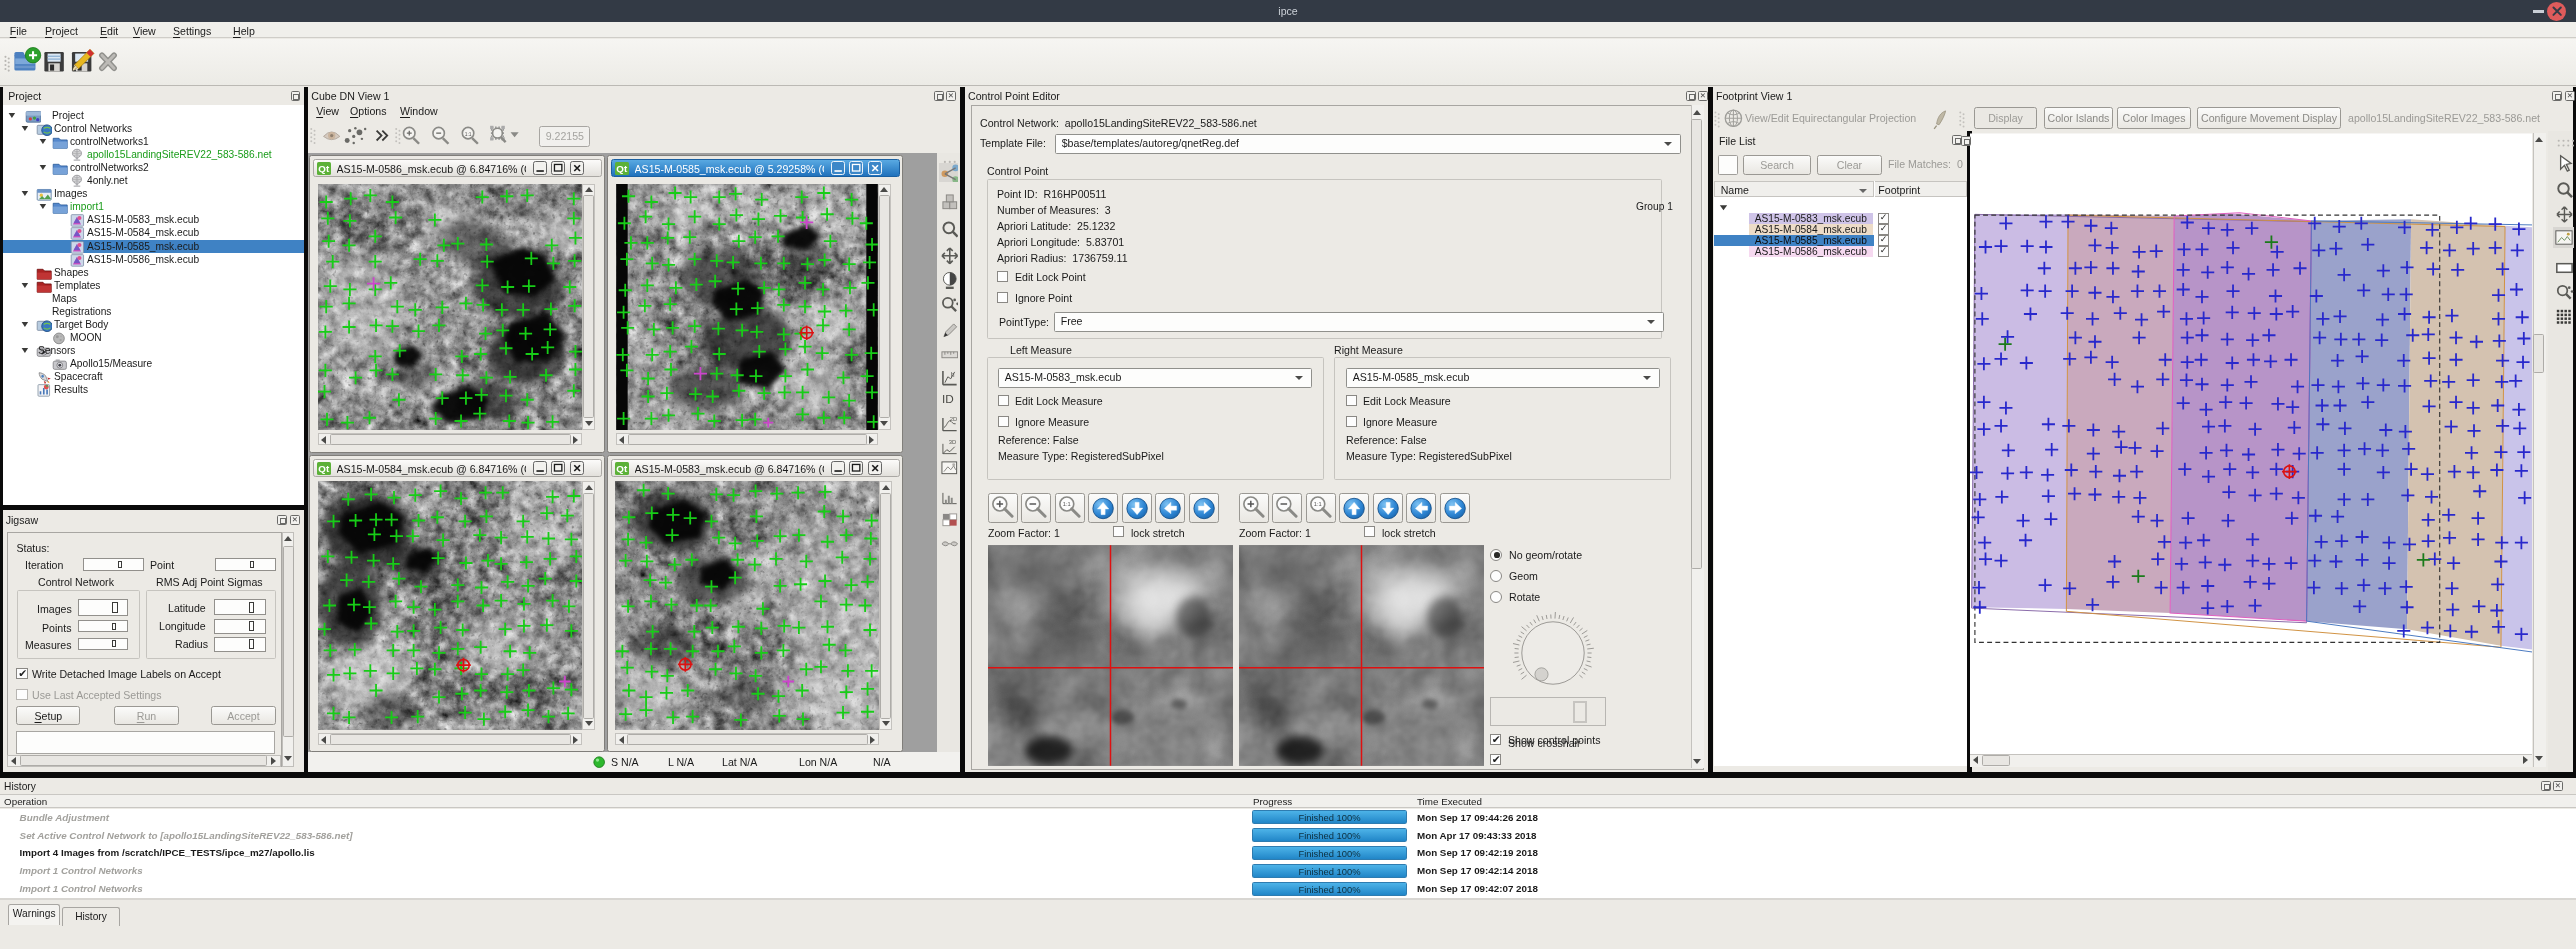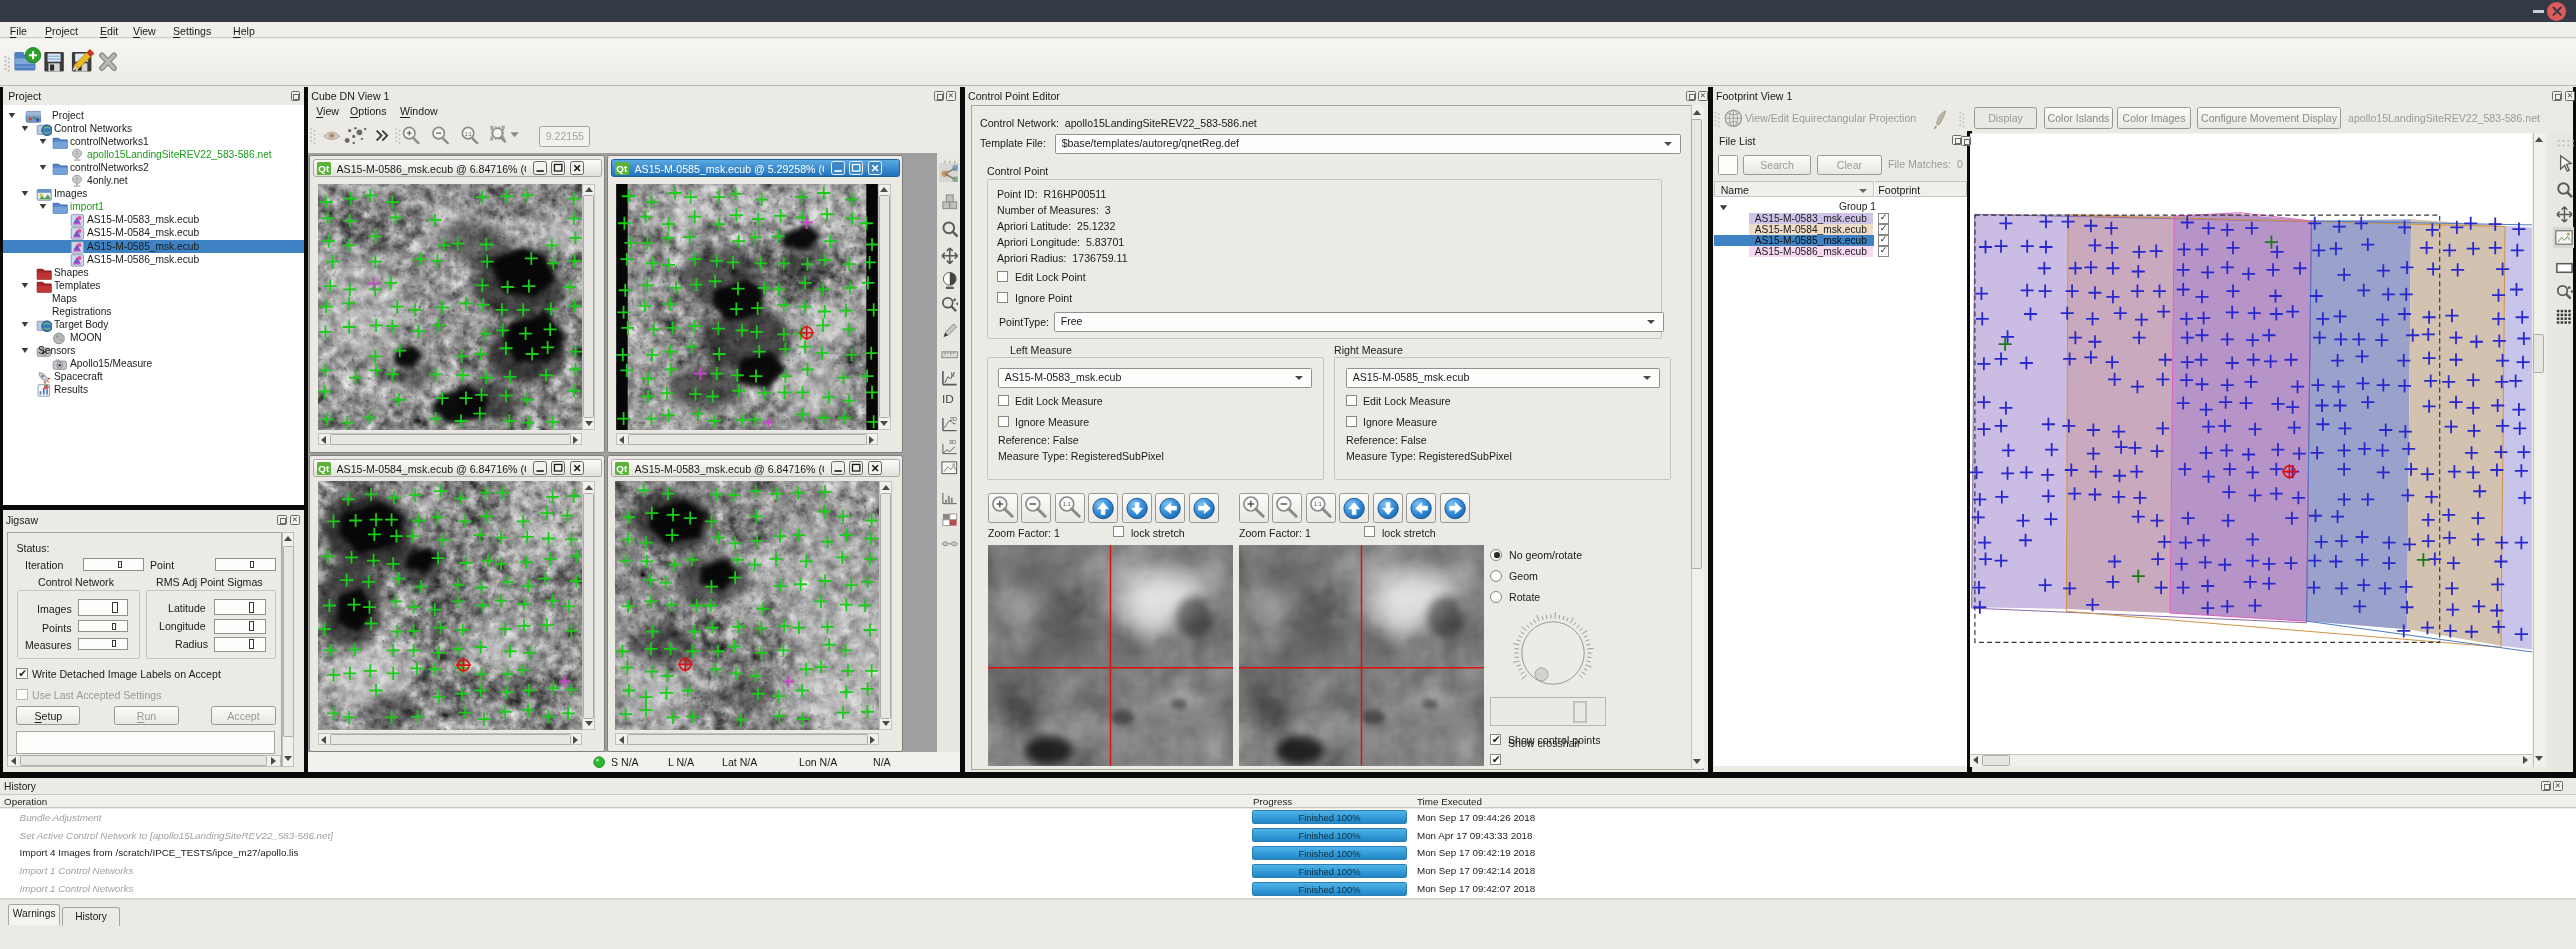--- a/index.html
+++ b/index.html
@@ -33,32 +33,33 @@
 .mditb { position:absolute; left:2.5px; top:2.5px; right:2.5px; height:18px; border-radius:2.5px;
   background:linear-gradient(#fcfbfa,#e2e0db); border:0.8px solid #aaa8a4; font-size:10.6px; }
 .mditb.active { background:linear-gradient(#59a9e2,#2071bc); border:0.8px solid #1a5fa0; color:#fff; }
 .mdibtn { position:absolute; top:1.6px; width:14px; height:14px; border:0.8px solid #666;
   border-radius:2.5px; background:#f2f1ee; }
 .mditb.active .mdibtn { background:#3c87c8; border:1.2px solid #ecf4fb; }
 .qt { position:absolute; left:3.3px; top:2.5px; width:14px; height:13px; background:#5cb138;
   color:#fff; font-weight:bold; font-size:9.8px; text-align:center; line-height:13px; border-radius:1.6px;}
 .tree-row { position:absolute; white-space:nowrap; font-size:10.2px; height:13px; line-height:13px;}
 .green { color:#1a9c1a; }
-.hist-row { position:absolute; font-size:9.8px; font-style:italic; color:#a2a19d; height:18px; line-height:18px; white-space:nowrap;}
+.hist-row { position:absolute; font-size:9.8px; font-style:italic; color:#a2a19d; height:18px; line-height:18px; white-space:nowrap;font-weight:bold;}
 .pbar { position:absolute; width:155px; height:14px; border:0.8px solid #2e7cb0; border-radius:1.6px;
   background:linear-gradient(#4db3e8,#2186c8); text-align:center; font-size:9.4px; font-style:normal;
   color:#0d3040; line-height:13px; }
 .lbl { position:absolute; white-space:nowrap; }
 .spin { position:absolute; background:#fdfdfc; border:0.8px solid #92908c; }
 .radio { position:absolute; width:12.3px; height:12.3px; border-radius:50%; background:#fdfdfd; border:0.8px solid #8a8884; }
 .tab { position:absolute; border:0.8px solid #a8a6a2; border-bottom:none; background:#eceae5;
   font-size:10.2px; text-align:center; padding-top:3.3px; border-radius:2.5px 2.5px 0 0; }
 </style>
 </head><body>
 <div class="abs" style="left:0;top:0;width:2576px;height:22px;background:#333a45;">
+  <div class="abs" style="left:0;right:0;top:4.9px;text-align:center;color:#ccd1d8;font-size:10.6px;">ipce</div>
   <div class="abs" style="left:2533px;top:9.8px;width:10.6px;height:3.3px;background:#c9ced6;"></div>
   <div class="abs" style="left:2547px;top:1.6px;width:19px;height:19px;border-radius:50%;background:#df5b5b;"></div>
   <svg class="abs" style="left:2551px;top:4.9px" width="12.3" height="12.3" viewBox="0 0 15 15">
       <path d="M3 3l9 9M12 3l-9 9" stroke="#343b46" stroke-width="2.4" stroke-linecap="round"></path>
     </svg>
 </div>
 <div class="abs" style="left:0;top:22px;width:2576px;height:16.4px;background:#f0efeb;border-bottom:0.8px solid #cfcdc8;">
  <span class="abs" style="left:9.8px;top:2.5px;"><span class="u">F</span>ile</span>
  <span class="abs" style="left:45px;top:2.5px;"><span class="u">P</span>roject</span>
  <span class="abs" style="left:100px;top:2.5px;"><span class="u">E</span>dit</span>
@@ -1037,21 +1038,21 @@
 <div class="abs" style="left:1714px;top:181px;width:160px;height:16.4px;background:#f0efec;border:0.8px solid #c6c4c0;">
     <span class="lbl" style="left:5.7px;top:1.6px;">Name</span>
     <div class="carr" style="right:6.5px;top:6.5px;border-top-color:#666;"></div>
   </div>
 <div class="abs" style="left:1875px;top:181px;width:92px;height:16.4px;background:#f0efec;border:0.8px solid #c6c4c0;border-left:none;">
     <span class="lbl" style="left:3.3px;top:1.6px;">Footprint</span>
   </div>
 <svg class="abs" style="left:1719px;top:202px" width="9.8" height="11.4" viewBox="0 0 12 14">
     <path d="M1 4l9 0-4.5 6z" fill="#3a3a38"></path>
   </svg>
-<span class="lbl" style="left:1839px;top:201px;font-size:10.2px;">Group 1</span>
+<span class="lbl" style="left:1636px;top:201px;font-size:10.2px;">Group 1</span>
 <div class="abs" style="left:1749px;top:213px;width:124px;height:11.4px;background:#cfc4e8;color:#1a1a1a;font-size:10.2px;line-height:11.4px;padding-left:5.7px;">AS15-M-0583_msk.ecub</div>
 <div class="abs" style="left:1878px;top:213px;width:10.6px;height:10.6px;background:#fdfdfd;border:0.8px solid #8a8884;">
     <span style="position:absolute;left:0.8px;top:-2.5px;font-size:9px;">✓</span>
   </div>
 <div class="abs" style="left:1749px;top:224px;width:124px;height:11.4px;background:#eddcc8;color:#1a1a1a;font-size:10.2px;line-height:11.4px;padding-left:5.7px;">AS15-M-0584_msk.ecub</div>
 <div class="abs" style="left:1878px;top:224px;width:10.6px;height:10.6px;background:#fdfdfd;border:0.8px solid #8a8884;">
     <span style="position:absolute;left:0.8px;top:-2.5px;font-size:9px;">✓</span>
   </div>
 <div class="abs" style="left:1714px;top:235px;width:160px;height:11.4px;background:#3f82c4;"></div>
 <div class="abs" style="left:1749px;top:235px;width:124px;height:11.4px;background:#3f82c4;color:#0a0a0a;font-size:10.2px;line-height:11.4px;padding-left:5.7px;">AS15-M-0585_msk.ecub</div>

